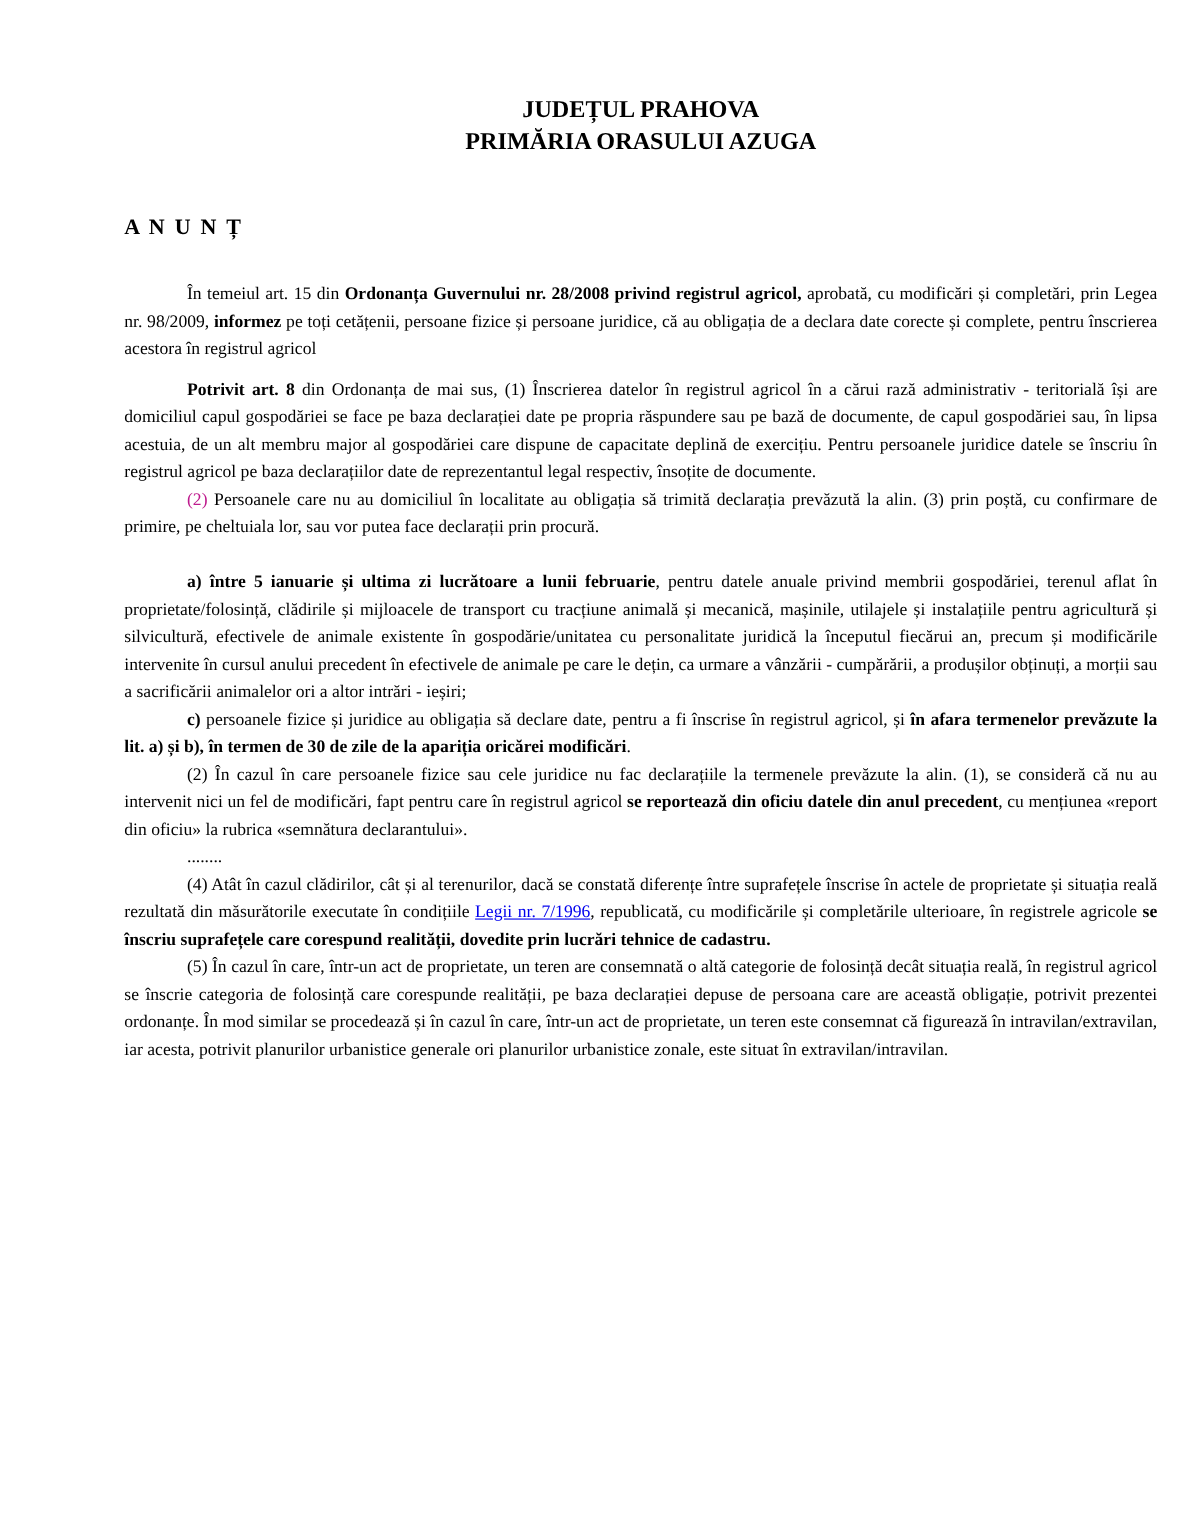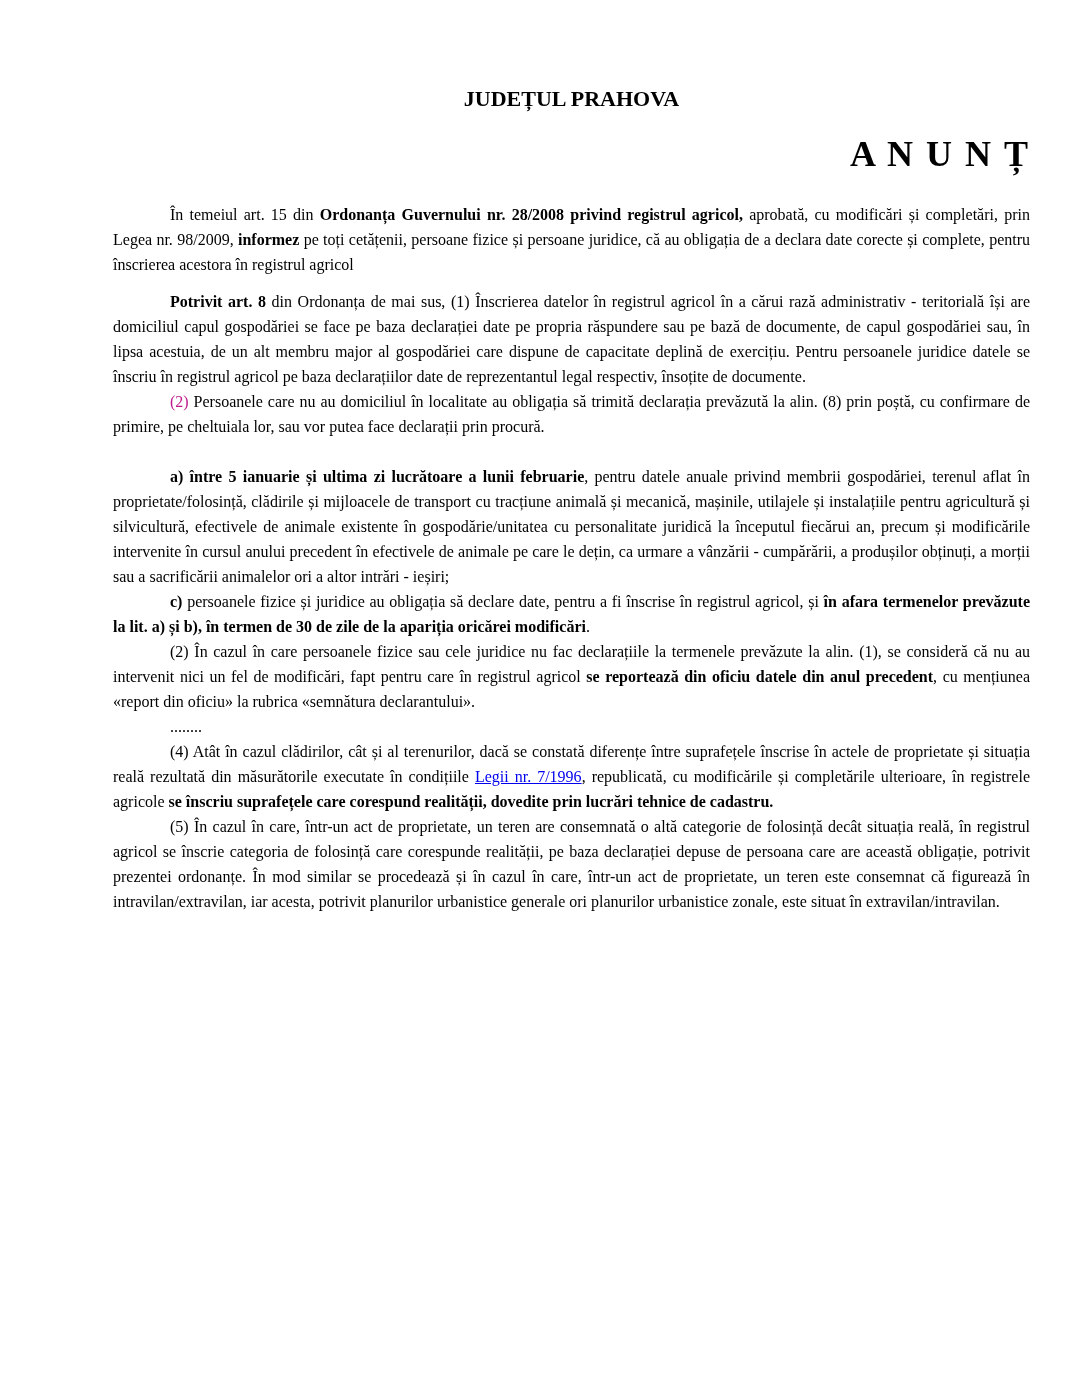--- a/index.html
+++ b/index.html
@@ -9,39 +9,39 @@
   }
   .page {
     position: relative;
     width: 1082px;
     height: 1400px;
     margin: 0 auto;
     background: #ffffff;
     color: #000000;
     font-family: "Liberation Serif", "DejaVu Serif", serif;
     box-sizing: border-box;
-    padding: 84px 52px 0 113px;
+    padding: 84px 30px 0 113px;
     overflow: hidden;
   }
   .doc-header {
     text-align: center;
     font-weight: bold;
     font-size: 22px;
     line-height: 29px;
   }
   .doc-header div {
     white-space: nowrap;
   }
   .doc-title {
-    text-align: right;
+    text-align: left;
     font-weight: bold;
-    font-size: 36px;
+    font-size: 20px;
     line-height: 36px;
     letter-spacing: 2px;
-    margin-top: 23px;
+    margin-top: 47px;
   }
   .doc-body {
     margin-top: 30px;
     font-size: 16px;
     line-height: 25px;
     text-align: justify;
   }
   p.para {
     margin: 0;
     padding: 0;
@@ -59,26 +59,27 @@
     text-decoration: underline;
     cursor: pointer;
   }
 </style>
 </head>
 <body>
 
 <div class="page">
   <div class="doc-header">
     <div>JUDEȚUL PRAHOVA</div>
+    <div>PRIMĂRIA ORASULUI AZUGA</div>
   </div>
   <div class="doc-title">A N U N Ț</div>
   <div class="doc-body">
       <p class="para indent"><span>În temeiul art. 15 din </span><span class="b">Ordonanța Guvernului nr. 28/2008 privind registrul agricol,</span><span> aprobată, cu modificări și completări, prin Legea nr. 98/2009, </span><span class="b">informez</span><span> pe toți cetățenii, persoane fizice și persoane juridice, că au obligația de a declara date corecte și complete, pentru înscrierea acestora în registrul agricol</span></p>
       <p class="para indent gap-sm"><span class="b">Potrivit art. 8</span><span> din Ordonanța de mai sus, (1) Înscrierea datelor în registrul agricol în a cărui rază administrativ - teritorială își are domiciliul capul gospodăriei se face pe baza declarației date pe propria răspundere sau pe bază de documente, de capul gospodăriei sau, în lipsa acestuia, de un alt membru major al gospodăriei care dispune de capacitate deplină de exercițiu. Pentru persoanele juridice datele se înscriu în registrul agricol pe baza declarațiilor date de reprezentantul legal respectiv, însoțite de documente.</span></p>
-      <p class="para indent"><span class="magenta">(2)</span><span> Persoanele care nu au domiciliul în localitate au obligația să trimită declarația prevăzută la alin. (8) prin poștă, cu confirmare de primire, pe cheltuiala lor, sau vor putea face declarații prin procură.</span></p>
+      <p class="para indent"><span class="magenta">(2)</span><span> Persoanele care nu au domiciliul în localitate au obligația să trimită declarația prevăzută la alin. (3) prin poștă, cu confirmare de primire, pe cheltuiala lor, sau vor putea face declarații prin procură.</span></p>
       <p class="para indent gap-lg"><span class="b">a) între 5 ianuarie și ultima zi lucrătoare a lunii februarie</span><span>, pentru datele anuale privind membrii gospodăriei, terenul aflat în proprietate/folosință, clădirile și mijloacele de transport cu tracțiune animală și mecanică, mașinile, utilajele și instalațiile pentru agricultură și silvicultură, efectivele de animale existente în gospodărie/unitatea cu personalitate juridică la începutul fiecărui an, precum și modificările intervenite în cursul anului precedent în efectivele de animale pe care le dețin, ca urmare a vânzării - cumpărării, a produșilor obținuți, a morții sau a sacrificării animalelor ori a altor intrări - ieșiri;</span></p>
       <p class="para indent"><span class="b">c)</span><span> persoanele fizice și juridice au obligația să declare date, pentru a fi înscrise în registrul agricol, și </span><span class="b">în afara termenelor prevăzute la lit. a) și b), în termen de 30 de zile de la apariția oricărei modificări</span><span>.</span></p>
       <p class="para indent"><span>(2) În cazul în care persoanele fizice sau cele juridice nu fac declarațiile la termenele prevăzute la alin. (1), se consideră că nu au intervenit nici un fel de modificări, fapt pentru care în registrul agricol </span><span class="b">se reportează din oficiu datele din anul precedent</span><span>, cu mențiunea «report din oficiu» la rubrica «semnătura declarantului».</span></p>
       <p class="para indent"><span>........</span></p>
       <p class="para indent"><span>(4) Atât în cazul clădirilor, cât și al terenurilor, dacă se constată diferențe între suprafețele înscrise în actele de proprietate și situația reală rezultată din măsurătorile executate în condițiile </span><a class="link">Legii nr. 7/1996</a><span>, republicată, cu modificările și completările ulterioare, în registrele agricole </span><span class="b">se înscriu suprafețele care corespund realității, dovedite prin lucrări tehnice de cadastru.</span></p>
       <p class="para indent"><span>(5) În cazul în care, într-un act de proprietate, un teren are consemnată o altă categorie de folosință decât situația reală, în registrul agricol se înscrie categoria de folosință care corespunde realității, pe baza declarației depuse de persoana care are această obligație, potrivit prezentei ordonanțe. În mod similar se procedează și în cazul în care, într-un act de proprietate, un teren este consemnat că figurează în intravilan/extravilan, iar acesta, potrivit planurilor urbanistice generale ori planurilor urbanistice zonale, este situat în extravilan/intravilan.</span></p>
     </div>
 </div>
 
 </body></html>

